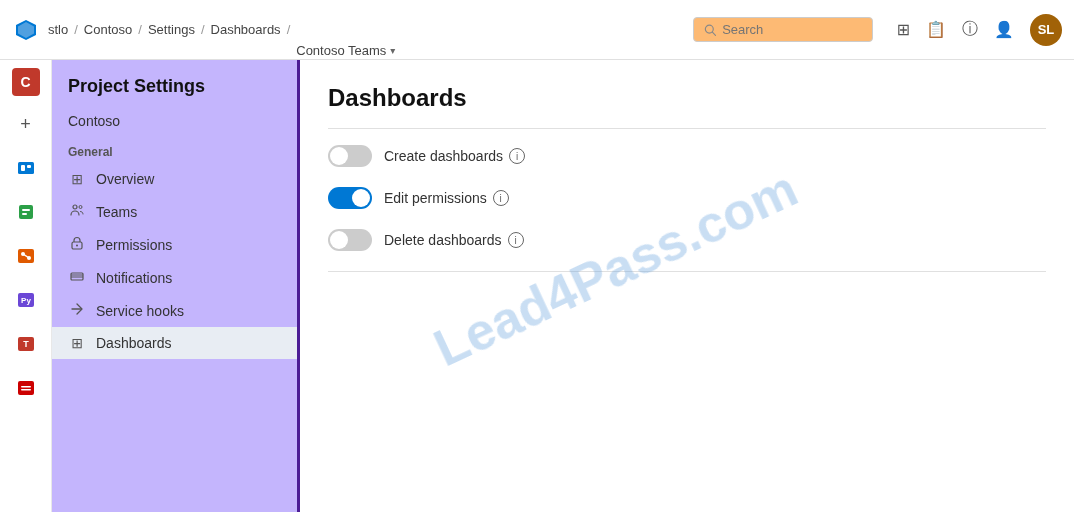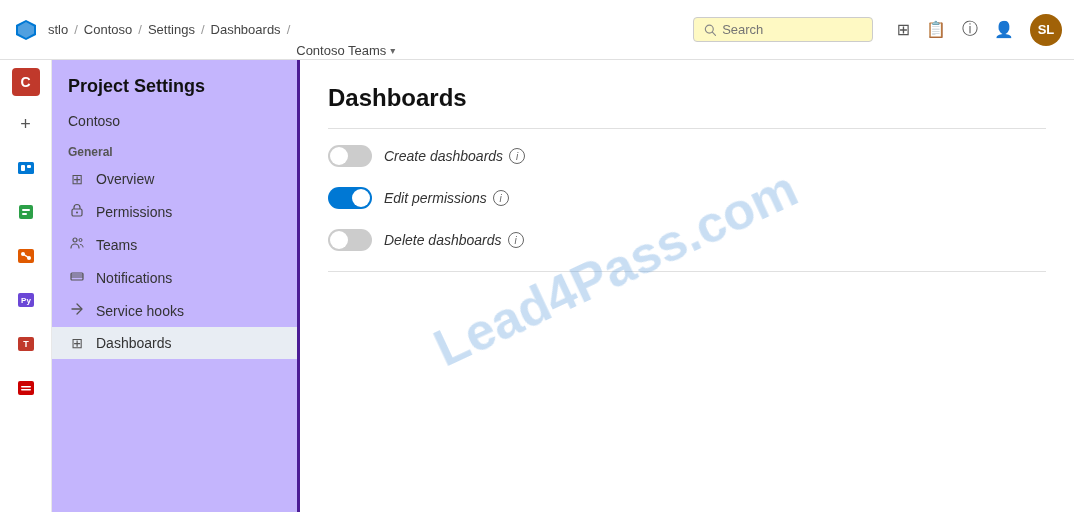--- a/index.html
+++ b/index.html
@@ -26,21 +26,21 @@
     }
     .nav-breadcrumb span { color: #444; }
     .nav-breadcrumb .sep { color: #999; margin: 0 2px; }
     .nav-breadcrumb .last { display: flex; align-items: center; gap: 4px; margin-top: 42px; }
     .nav-breadcrumb .chevron { font-size: 10px; color: #666; }
     .search-box {
       margin-left: auto;
       display: flex; align-items: center;
       border: 1px solid #ccc; border-radius: 4px;
       padding: 4px 10px; gap: 6px;
-      width: 180px; background: #fef9c3;
+      width: 180px; background: #fdba74;
     }
     .search-box input {
       border: none; background: transparent; outline: none;
       font-size: 13px; color: #555; width: 100%;
     }
     .nav-icons {
       display: flex; align-items: center; gap: 16px; margin-left: 16px;
     }
     .nav-icon { color: #555; font-size: 16px; cursor: pointer; }
     .user-avatar {
@@ -139,21 +139,21 @@
     .toggle-slider::after {
       content: '';
       position: absolute; width: 18px; height: 18px;
       background: #fff; border-radius: 50%;
       top: 2px; left: 2px;
       transition: transform 0.2s;
     }
     .toggle-switch.on .toggle-slider { background: #0078d4; }
     .toggle-switch.on .toggle-slider::after { transform: translateX(22px); }
     .toggle-label {
-      font-size: 14px; color: #333; display: flex; align-items: center; gap: 6px; font-style: italic;
+      font-size: 14px; color: #333; display: flex; align-items: center; gap: 6px;
     }
     .info-icon {
       display: inline-flex; align-items: center; justify-content: center;
       width: 16px; height: 16px; border-radius: 50%;
       border: 1px solid #666; color: #666; font-size: 10px; cursor: pointer;
     }
 
     
     .watermark {
       position: fixed;
@@ -260,37 +260,37 @@
     <div class="sidebar-org">Contoso</div>
     <div class="sidebar-section-label">General</div>
 
     <div class="sidebar-item">
       <span class="sidebar-item-icon">⊞</span>
       <span>Overview</span>
     </div>
     <div class="sidebar-item">
       <span class="sidebar-item-icon">
         <svg width="14" height="14" viewBox="0 0 14 14" fill="none">
-          <rect x="2" y="6" width="10" height="7" rx="1.5" stroke="#555" stroke-width="1.2"></rect>
-          <path d="M4 6V4.5a3 3 0 016 0V6" stroke="#555" stroke-width="1.2"></path>
-          <circle cx="7" cy="9.5" r="1" fill="#555"></circle>
-        </svg>
-      </span>
-      <span>Permissions</span>
-    </div>
-    <div class="sidebar-item">
-      <span class="sidebar-item-icon">
-        <svg width="14" height="14" viewBox="0 0 14 14" fill="none">
           <circle cx="5" cy="4" r="2" stroke="#555" stroke-width="1.2"></circle>
           <path d="M1 12c0-2.2 1.8-4 4-4s4 1.8 4 4" stroke="#555" stroke-width="1.2" stroke-linecap="round"></path>
           <circle cx="10.5" cy="4" r="1.5" stroke="#555" stroke-width="1"></circle>
           <path d="M10.5 8.5c1.4 0 2.5 1.1 2.5 2.5" stroke="#555" stroke-width="1" stroke-linecap="round"></path>
         </svg>
       </span>
       <span>Teams</span>
+    </div>
+    <div class="sidebar-item">
+      <span class="sidebar-item-icon">
+        <svg width="14" height="14" viewBox="0 0 14 14" fill="none">
+          <rect x="2" y="6" width="10" height="7" rx="1.5" stroke="#555" stroke-width="1.2"></rect>
+          <path d="M4 6V4.5a3 3 0 016 0V6" stroke="#555" stroke-width="1.2"></path>
+          <circle cx="7" cy="9.5" r="1" fill="#555"></circle>
+        </svg>
+      </span>
+      <span>Permissions</span>
     </div>
     <div class="sidebar-item">
       <span class="sidebar-item-icon">
         <svg width="14" height="14" viewBox="0 0 14 14" fill="none">
           <rect x="1" y="4" width="12" height="7" rx="1" stroke="#555" stroke-width="1.2"></rect>
           <line x1="1" y1="6" x2="13" y2="6" stroke="#555" stroke-width="1"></line>
           <line x1="1" y1="8" x2="13" y2="8" stroke="#555" stroke-width="1"></line>
         </svg>
       </span>
       <span>Notifications</span>

